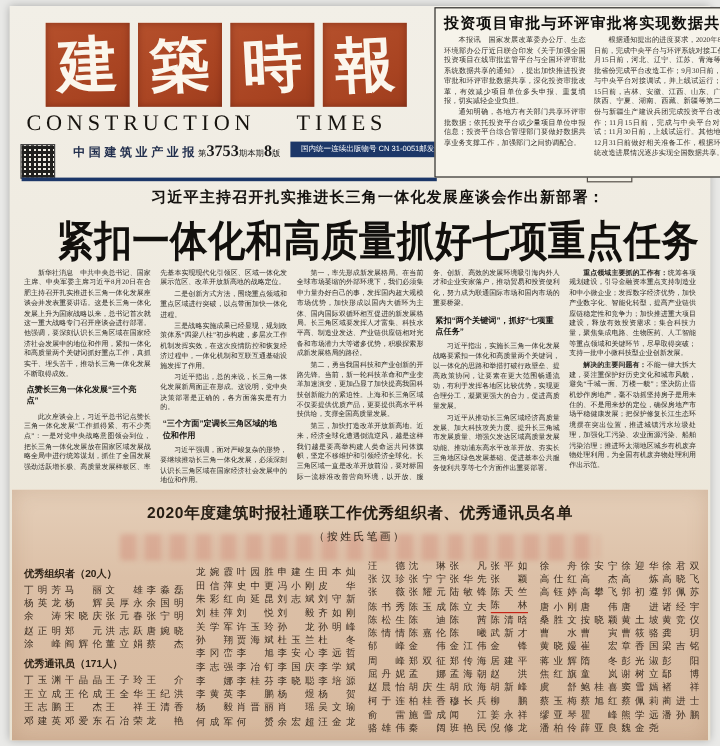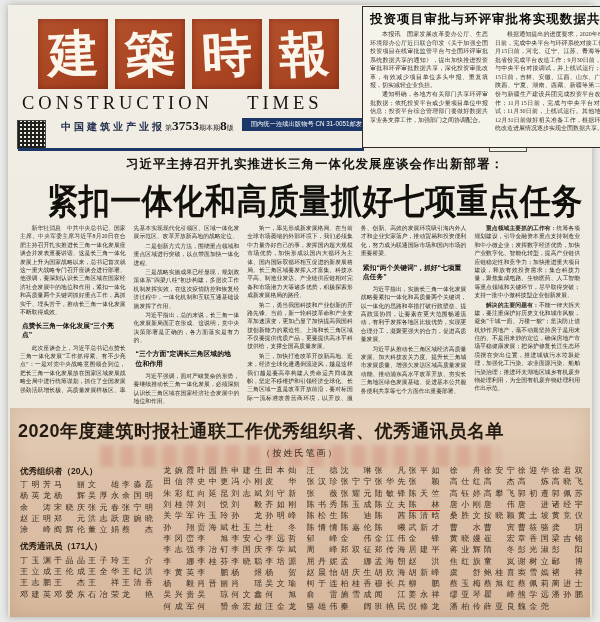--- a/index.html
+++ b/index.html
@@ -100,26 +100,26 @@
     position:absolute;left:2px;top:403px;width:580px;height:209px;
     background:linear-gradient(180deg,#e5cfb9 0%,#dcc0a7 35%,#d7b99e 100%);
     box-shadow:inset 0 0 18px rgba(120,70,40,.18);
   }
   .ghost-ink{
     position:absolute;left:90px;top:37px;width:400px;height:22px;
     background:repeating-linear-gradient(90deg,rgba(186,42,30,.17) 0 13px,rgba(186,42,30,.04) 13px 21px);
     filter:blur(2px);border-radius:3px;
   }
   .honor-title{
-    position:relative;margin:11px 8px 0;
+    position:relative;margin:11px 8px 0;text-align:center;
     font-family:"Liberation Sans","DejaVu Sans",sans-serif;font-weight:bold;
-    font-size:18px;color:#241c12;letter-spacing:.5px;white-space:nowrap;
+    font-size:13px;color:#241c12;letter-spacing:.5px;white-space:nowrap;
   }
   .honor-sub{position:relative;text-align:center;font-size:9px;color:#33281d;margin-top:4px;letter-spacing:2px;}
-  .names-grid{position:absolute;left:10px;right:8px;top:57px;bottom:4px;display:flex;gap:11px;}
+  .names-grid{position:absolute;left:10px;right:8px;top:57px;bottom:4px;display:flex;gap:11px;align-items:center;}
   .ngroup{flex:1;min-width:0;}
   .nheader{
     font-family:"Liberation Sans","DejaVu Sans",sans-serif;font-weight:bold;
     font-size:8.5px;color:#2c2115;height:12px;line-height:12px;margin-bottom:2px;white-space:nowrap;
   }
   .nheader.second{margin-top:5px;}
   .nrow{display:flex;column-gap:3px;height:11.3px;align-items:center;}
   .ncell{
     width:31px;flex:none;font-size:8px;color:#3a2d22;white-space:nowrap;overflow:hidden;
     text-align:justify;text-align-last:justify;
@@ -327,26 +327,20 @@
             <span class="ncell">杨煜</span>
             <span class="ncell">杨贺</span>
           </div>
           <div class="nrow">
             <span class="ncell">杨毅</span>
             <span class="ncell">肖晋丽</span>
             <span class="ncell">肖瑶</span>
             <span class="ncell">吴文瑜</span>
           </div>
           <div class="nrow">
-            <span class="ncell">吴兴贵</span>
-            <span class="ncell">吴琼</span>
-            <span class="ncell">何文鑫</span>
-            <span class="ncell">何旭</span>
-          </div>
-          <div class="nrow">
             <span class="ncell">何成军</span>
             <span class="ncell">何赟</span>
             <span class="ncell">余宏超</span>
             <span class="ncell">汪金龙</span>
           </div>
         </div>
         <div class="ngroup">
           <div class="nrow">
             <span class="ncell">汪德</span>
             <span class="ncell">沈琳</span>

